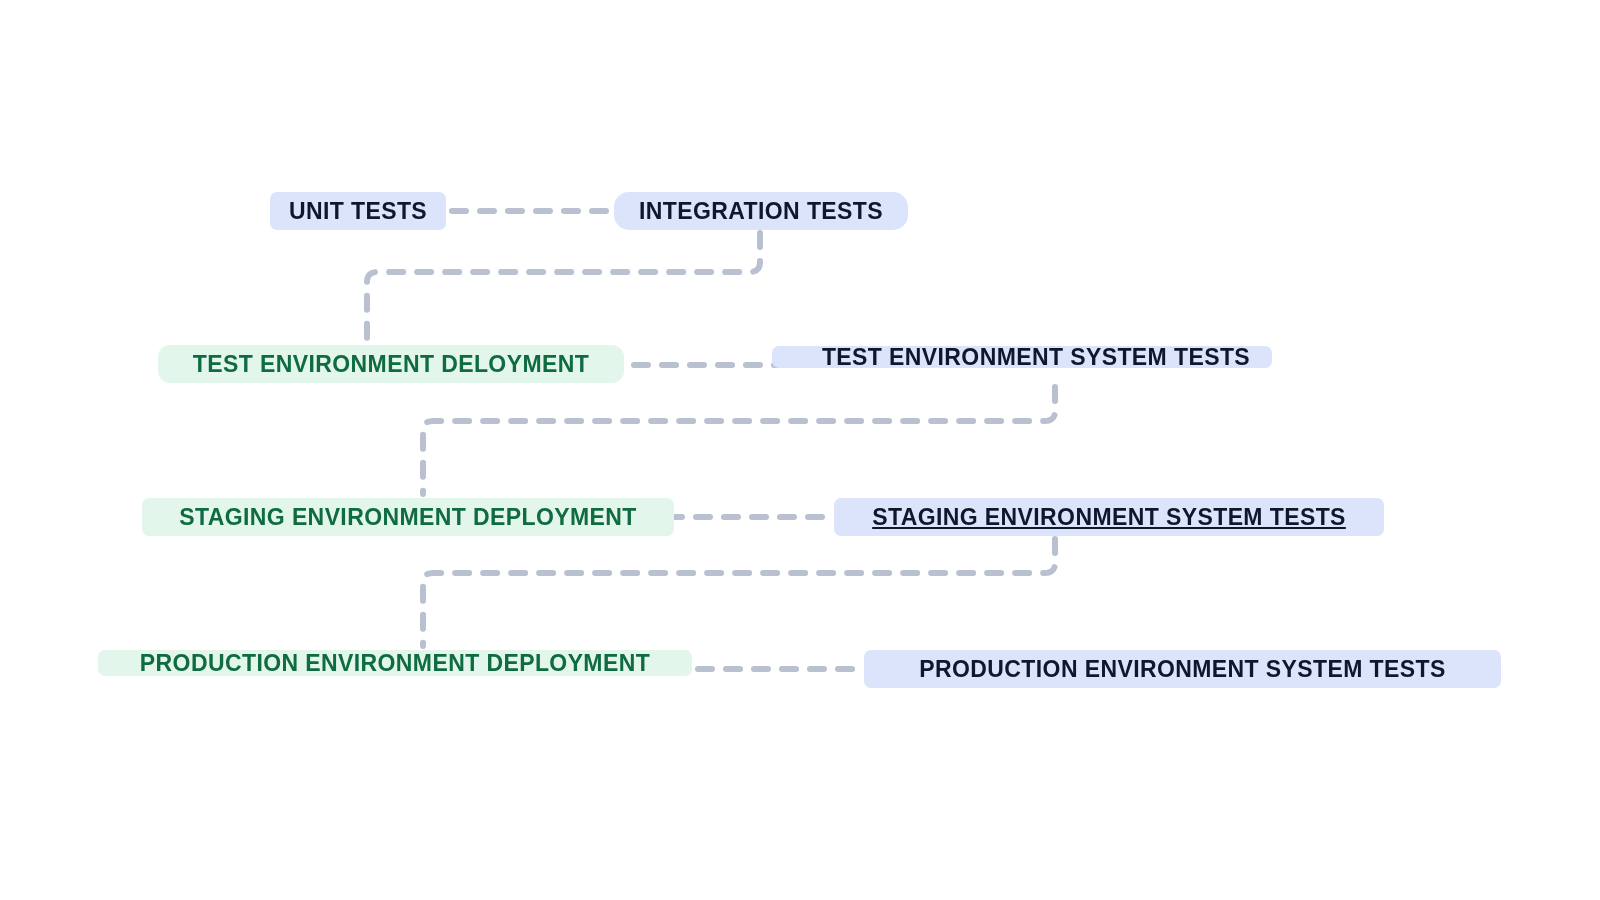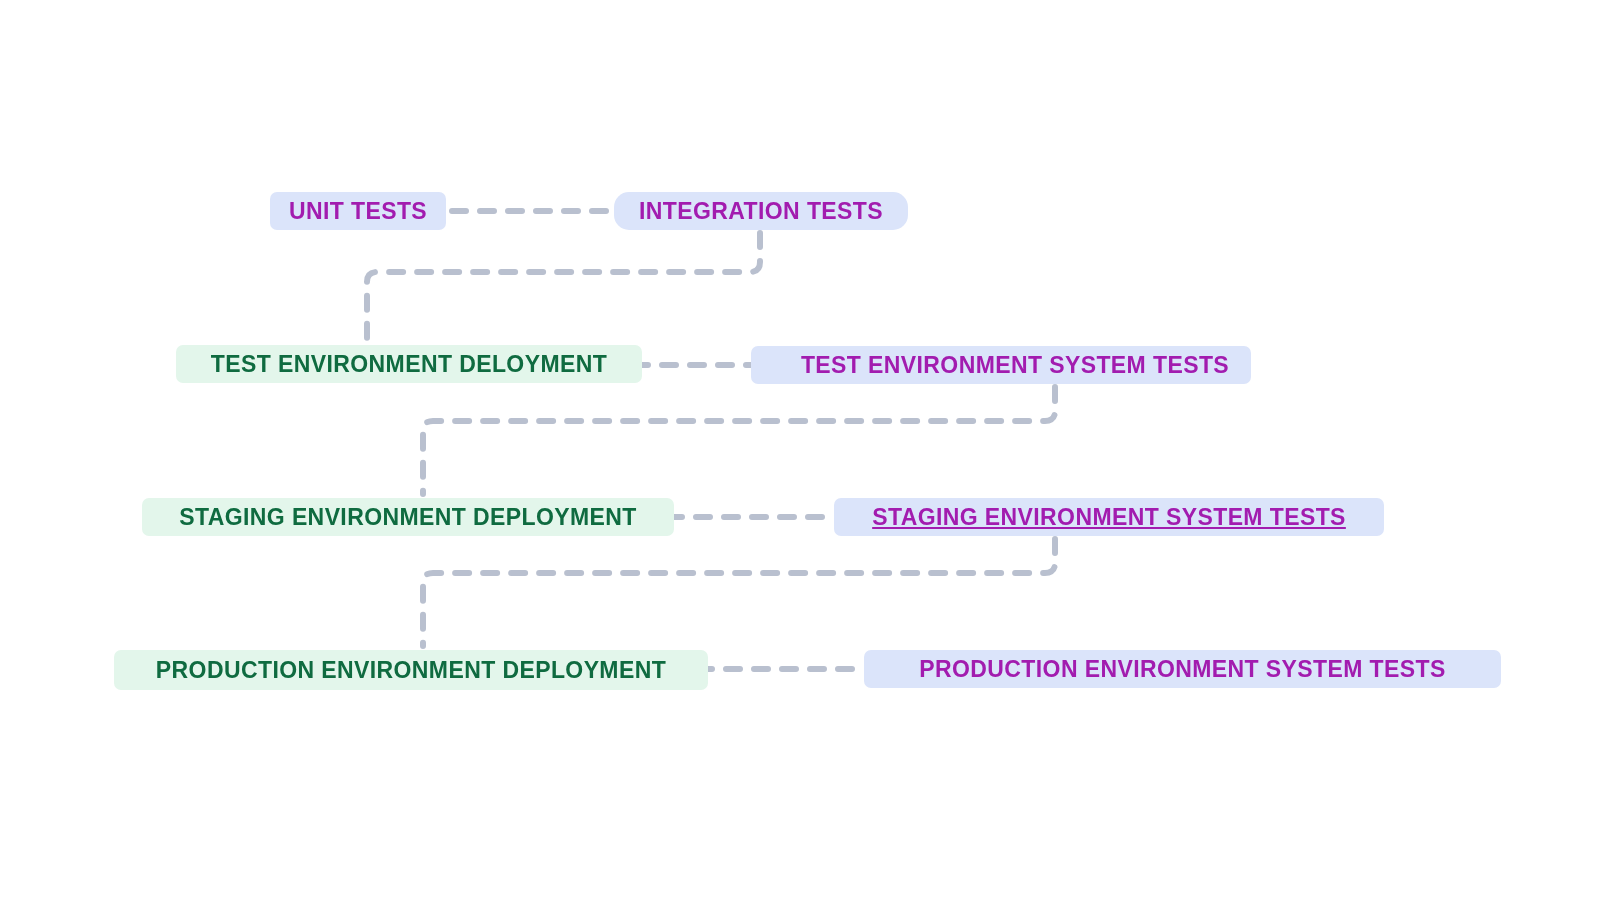--- a/index.html
+++ b/index.html
@@ -36,21 +36,21 @@
     font-weight: bold;
     font-size: 23px;
     letter-spacing: 0.4px;
     white-space: nowrap;
     padding: 0 14px;
     height: 38px;
     line-height: 38px;
   }
   .node-blue {
     background: #dbe4fa;
-    color: #a21caf;
+    color: #0f172a;
     text-align: right;
   }
   .node-green {
     background: #e3f6eb;
     color: #0f6b40;
   }
 </style>
 </head>
 <body>
 
@@ -64,32 +64,32 @@
       <path d="M 1055 539 L 1055 563 Q 1055 573 1045 573 L 433 573 Q 423 573 423 583 L 423 646" fill="none" stroke="#b9c0cf" stroke-width="6" stroke-linecap="round" stroke-dasharray="14 14"></path>
       <path d="M 698 669 L 858 669" fill="none" stroke="#b9c0cf" stroke-width="6" stroke-linecap="round" stroke-dasharray="14 14"></path>
     </svg>
   <div id="node-layer">
       <div class="node node-blue" style="left: 270px; top: 192px; width: 176px; height: 38px; line-height: 38px;">
         <span>UNIT TESTS</span>
       </div>
       <div class="node node-blue" style="left: 614px; top: 192px; width: 294px; height: 38px; line-height: 38px; border-radius: 15px;">
         <span>INTEGRATION TESTS</span>
       </div>
-      <div class="node node-green" style="left: 176px; top: 345px; width: 466px; height: 38px; line-height: 38px;">
+      <div class="node node-green" style="left: 158px; top: 345px; width: 466px; height: 38px; line-height: 38px; border-radius: 12px;">
         <span>TEST ENVIRONMENT DELOYMENT</span>
       </div>
-      <div class="node node-blue" style="left: 751px; top: 346px; width: 500px; height: 38px; line-height: 38px; padding-left: 42px;">
+      <div class="node node-blue" style="left: 772px; top: 346px; width: 500px; height: 22px; line-height: 38px; padding-left: 42px;">
         <span>TEST ENVIRONMENT SYSTEM TESTS</span>
       </div>
       <div class="node node-green" style="left: 130px; top: 498px; width: 532px; height: 38px; line-height: 38px; margin-left: 12px;">
         <span>STAGING ENVIRONMENT DEPLOYMENT</span>
       </div>
       <div class="node node-blue" style="left: 834px; top: 498px; width: 550px; height: 38px; line-height: 38px; text-decoration: underline;">
         <span>STAGING ENVIRONMENT SYSTEM TESTS</span>
       </div>
-      <div class="node node-green" style="left: 114px; top: 650px; width: 594px; height: 40px; line-height: 38px; justify-content: center;">
+      <div class="node node-green" style="left: 98px; top: 650px; width: 594px; height: 26px; line-height: 38px; justify-content: center;">
         <span>PRODUCTION ENVIRONMENT DEPLOYMENT</span>
       </div>
       <div class="node node-blue" style="left: 864px; top: 650px; width: 637px; height: 38px; line-height: 38px;">
         <span>PRODUCTION ENVIRONMENT SYSTEM TESTS</span>
       </div>
     </div>
 </div>
 
 </body></html>

